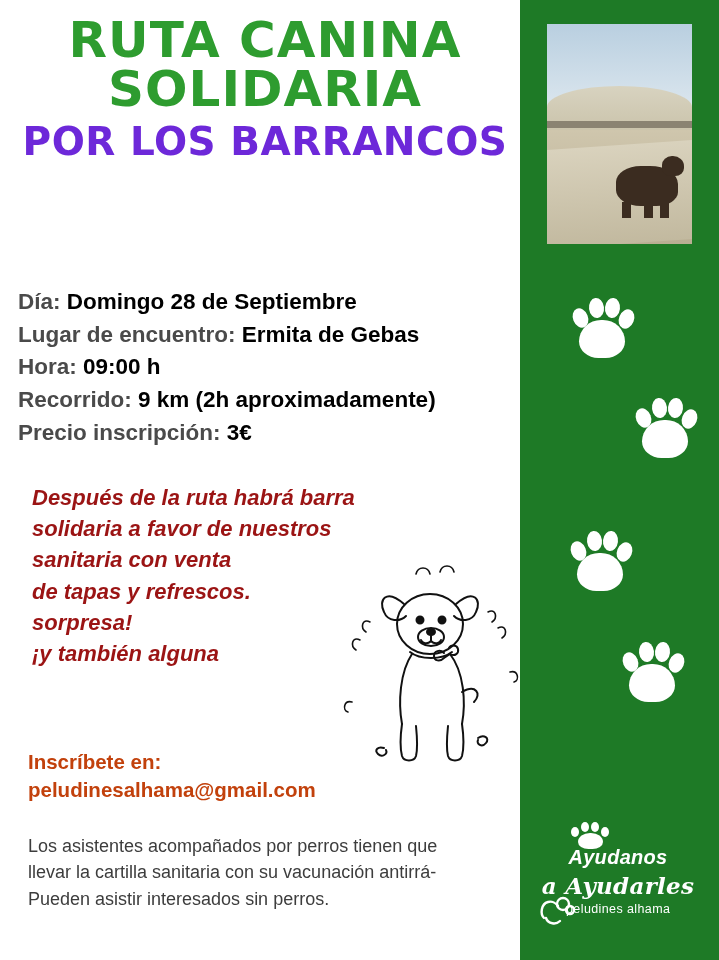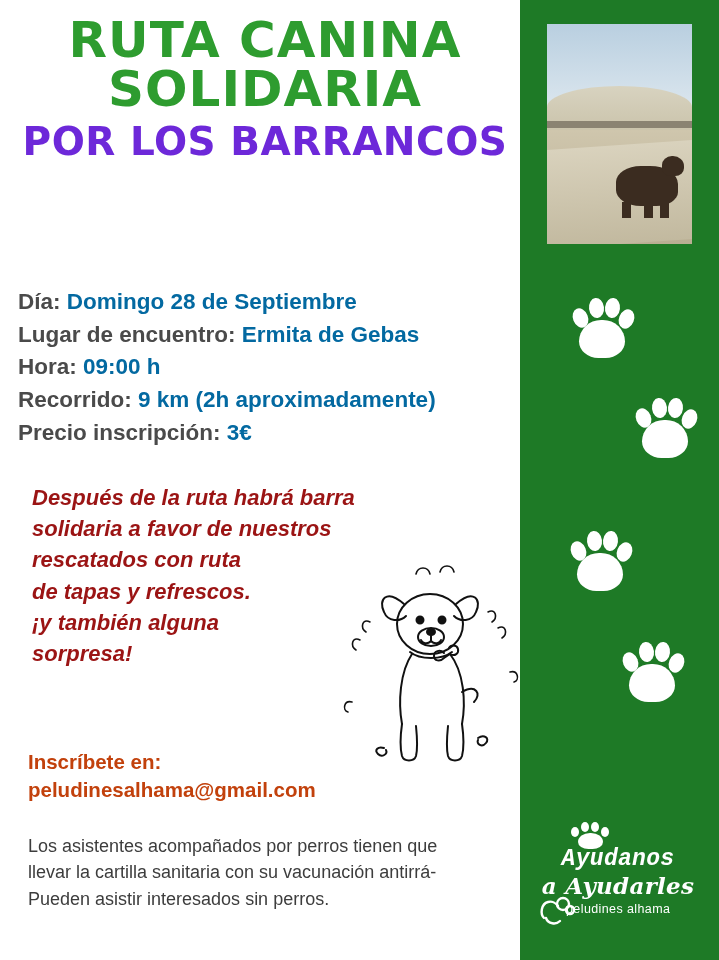--- a/index.html
+++ b/index.html
@@ -136,21 +136,21 @@
     line-height: 1.45;
     white-space: nowrap;
   }
   .detail-label {
     font-weight: bold;
     color: #4a4a4a;
     text-align: center;
   }
   .detail-value {
     font-weight: bold;
-    color: #0369a1;
+    color: #000000;
   }
 
   
   .red-block {
     position: absolute;
     left: 32px; top: 482px;
     width: 450px;
     font-size: 22px;
     font-weight: bold;
     line-height: 1.42;
@@ -199,23 +199,23 @@
     left: 8px; top: 11px; width: 25px; height: 16px;
     border-radius: 48% 48% 42% 42% / 56% 56% 44% 44%;
   }
   .logo-pawmark .lp1 { left: 1px;  top: 5px;  width: 8px; height: 10px; }
   .logo-pawmark .lp2 { left: 11px; top: 0px;  width: 8px; height: 10px; }
   .logo-pawmark .lp3 { left: 21px; top: 0px;  width: 8px; height: 10px; }
   .logo-pawmark .lp4 { left: 31px; top: 5px;  width: 8px; height: 10px; }
 
   .logo-line1 {
     position: absolute; left: 0; top: 26px; width: 176px;
-    font-family: Liberation Mono, monospace;
+    font-family: Liberation Sans, sans-serif;
     font-style: italic; font-weight: bold;
-    font-size: 23px; letter-spacing: 0.3px;
+    font-size: 20px; letter-spacing: 0.3px;
   }
   .logo-line2 {
     position: absolute; left: 0; top: 52px; width: 176px;
     font-family: "DejaVu Serif", serif;
     font-style: italic; font-weight: bold;
     font-size: 23px; letter-spacing: 0.3px;
   }
   .logo-sub {
     position: absolute; left: 36px; top: 82px; width: 140px;
     text-align: left;
@@ -306,24 +306,24 @@
     </div>
     <div class="detail-row">
       <span class="detail-label">Precio inscripción:</span>
       <span class="detail-value">3€</span>
     </div>
   </div>
 
   <div class="red-block">
     <div>Después de la ruta habrá barra</div>
     <div>solidaria a favor de nuestros</div>
-    <div>rescatados con ruta</div>
+    <div>sanitaria con venta</div>
     <div>de tapas y refrescos.</div>
+    <div>sorpresa!</div>
     <div>¡y también alguna</div>
-    <div>sorpresa!</div>
   </div>
 
   <div class="dog-illustration">
     <svg viewBox="0 0 215 225" xmlns="http://www.w3.org/2000/svg" fill="none" stroke="#111" stroke-width="2" stroke-linecap="round">
 
       <ellipse cx="108" cy="72" rx="33" ry="30"></ellipse>
 
       <path d="M82 52 C64 36 56 48 62 60 C66 70 78 70 84 64"></path>
       <path d="M134 52 C152 36 160 48 154 60 C150 70 138 70 132 64"></path>
 

